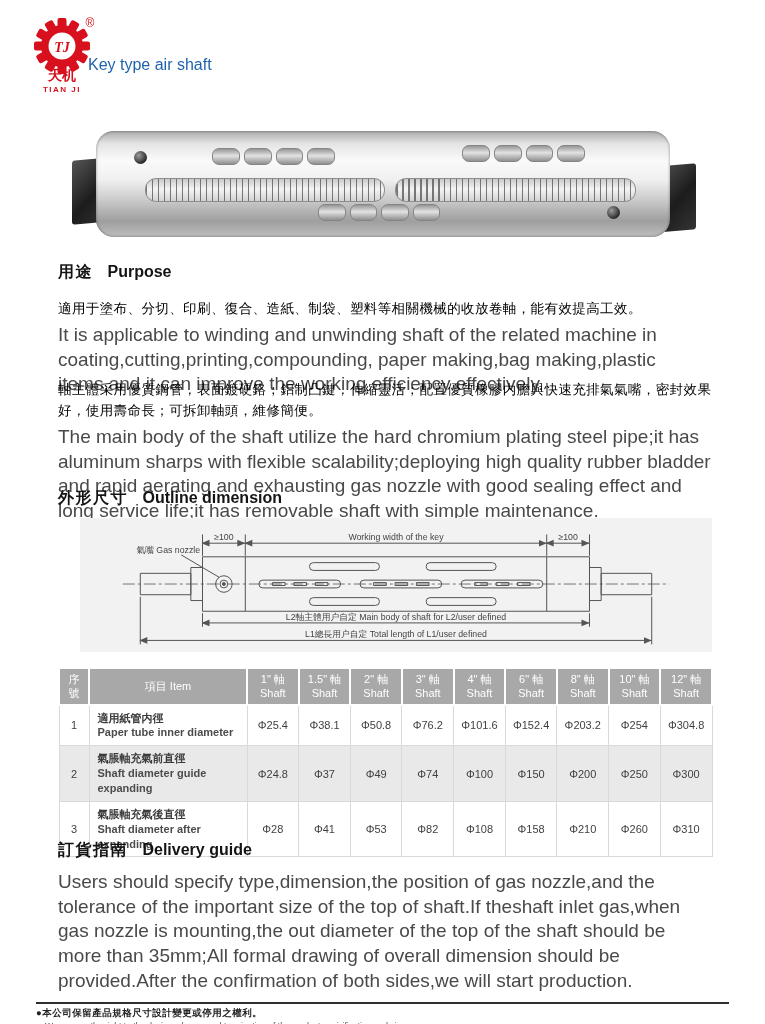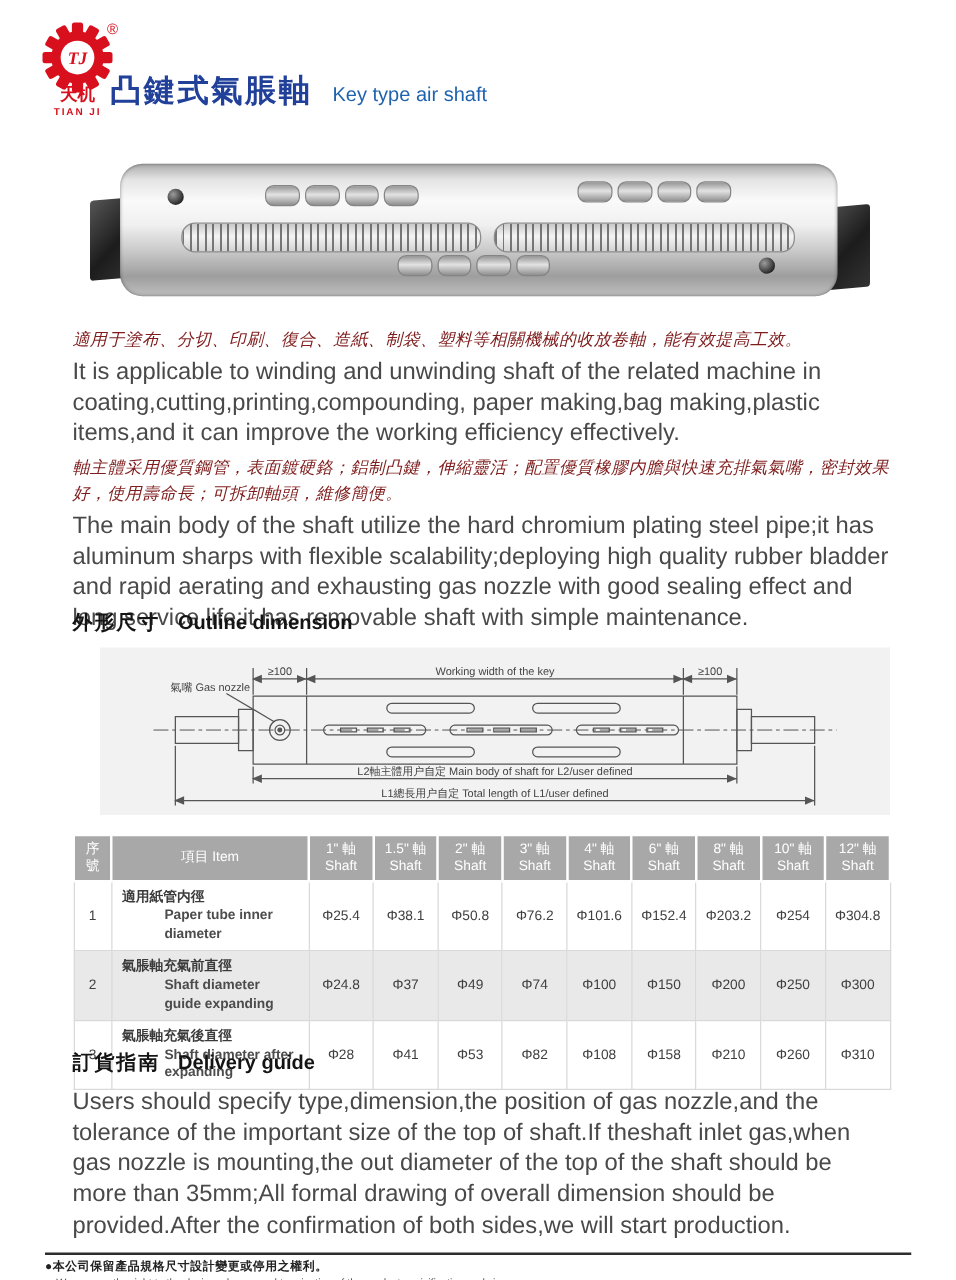--- a/index.html
+++ b/index.html
@@ -34,37 +34,37 @@
     background:linear-gradient(180deg,#969696 0%,#e2e2e2 45%,#8f8f8f 100%);}
   .hole{position:absolute;width:13px;height:13px;border-radius:50%;
     background:radial-gradient(circle at 35% 35%,#9c9c9c,#262626 72%);}
   .hole.h1{left:66px;top:26px;}
   .hole.h2{left:539px;top:81px;}
   
   .sec{position:absolute;left:58px;width:655px;}
   .sec h2{margin:0 0 9px 0;font-size:16px;color:#141414;}
   .h-cn{font-weight:bold;letter-spacing:1.5px;}
   .h-en{font-weight:bold;margin-left:10px;}
-  .body-cn{margin:0 0 3px 0;font-size:13.5px;color:#7f1d1d;line-height:1.55;letter-spacing:.4px;font-style:italic;}
+  .body-cn{margin:16px 0 3px 0;font-size:13.5px;color:#000000;line-height:1.55;letter-spacing:.4px;}
   .body-en{margin:0;font-size:19px;color:#494949;line-height:1.3;}
   .sec-purpose{top:262px;}
   .sec-structural{top:364px;}
   .sec-outline{top:488px;}
   .panel{margin:9px 0 0 22px;width:632px;height:134px;background:#f2f2f2;}
   .sec-technical{top:658px;}
   .sec-delivery{top:840px;}
   
   table.spec{width:655px;margin-top:9px;border-collapse:collapse;table-layout:fixed;font-size:11px;}
   table.spec thead th{background:#a8a8a8;color:#fff;font-weight:normal;border:2px solid #fff;
     padding:3px 0;line-height:1.3;font-size:11px;}
   table.spec tbody td{border:1px solid #d9d9d9;text-align:center;padding:8px 2px;color:#3f3f3f;}
   table.spec tbody tr.alt{background:#e9e9e9;}
   td.itemcell{text-align:left !important;padding:5px 8px !important;line-height:1.35;font-weight:bold;}
   .item-cn{color:#3b3b3b;}
-  .item-en{color:#4c4c4c;margin-left:34px;}
+  .item-en{color:#4c4c4c;}
   
   .footer{position:absolute;top:982px;left:36px;width:693px;border-top:2px solid #2d2d2d;padding-top:3px;margin-top:20px;}
   .note-cn{font-size:9.5px;font-weight:bold;color:#222;letter-spacing:.5px;}
   .note-en{font-size:8.5px;color:#4e4e4e;margin-left:9px;margin-top:1px;}
   .pageno{position:absolute;left:0;width:100%;top:10px;text-align:center;font-size:11px;color:#2e2e2e;letter-spacing:1px;}
   
   .draw line,.draw rect,.draw circle,.draw path,.draw polyline{vector-effect:non-scaling-stroke;}
 </style>
 </head>
 <body>
@@ -90,21 +90,20 @@
       <circle cx="42" cy="32" r="21" fill="#d8101e"></circle>
       <circle cx="42" cy="32" r="13.5" fill="#ffffff"></circle>
       <text x="42" y="37.5" text-anchor="middle" font-size="14" font-weight="bold" font-style="italic" font-family="'Liberation Serif','DejaVu Serif',serif" fill="#d8101e">TJ</text>
     </g>
     <text x="70" y="13" text-anchor="middle" font-size="12" fill="#d8101e">®</text>
     <text x="42" y="66" text-anchor="middle" font-size="14" font-weight="bold" fill="#d8101e">天机</text>
     <text x="42" y="78" text-anchor="middle" font-size="8" font-weight="bold" letter-spacing="1.5" fill="#d8101e">TIAN JI</text>
   </svg>
 
   <div class="titlebox">
-    <span class="title-cn">凸鍵式氣脹軸</span>
     <span class="title-en">Key type air shaft</span>
   </div>
 
   <div class="photo">
     <div class="endblock l"></div>
     <div class="endblock r"></div>
     <div class="cyl"></div>
     <div class="ruler r1"></div>
     <div class="ruler r2"></div>
     <div class="keys k1">
@@ -123,20 +122,24 @@
       <div class="key-slot"></div>
       <div class="key-slot"></div>
       <div class="key-slot"></div>
       <div class="key-slot"></div>
     </div>
     <div class="hole h1"></div>
     <div class="hole h2"></div>
   </div>
 
   <div class="sec sec-purpose">
+    <h2>
+      <span class="h-cn">用途</span>
+      <span class="h-en">Purpose</span>
+    </h2>
     <p class="body-cn">適用于塗布、分切、印刷、復合、造紙、制袋、塑料等相關機械的收放卷軸，能有效提高工效。</p>
     <p class="body-en">It is applicable to winding and unwinding shaft of the related machine in coating,cutting,printing,compounding, paper making,bag making,plastic items,and it can improve the working efficiency effectively.</p>
   </div>
 
   <div class="sec sec-structural">
     <p class="body-cn">軸主體采用優質鋼管，表面鍍硬鉻；鋁制凸鍵，伸縮靈活；配置優質橡膠内膽與快速充排氣氣嘴，密封效果好，使用壽命長；可拆卸軸頭，維修簡便。</p>
     <p class="body-en">The main body of the shaft utilize the hard chromium plating steel pipe;it has aluminum sharps with flexible scalability;deploying high quality rubber bladder and rapid aerating and exhausting gas nozzle with good sealing effect and long service life;it has removable shaft with simple maintenance.</p>
   </div>
 
   <div class="sec sec-outline">

